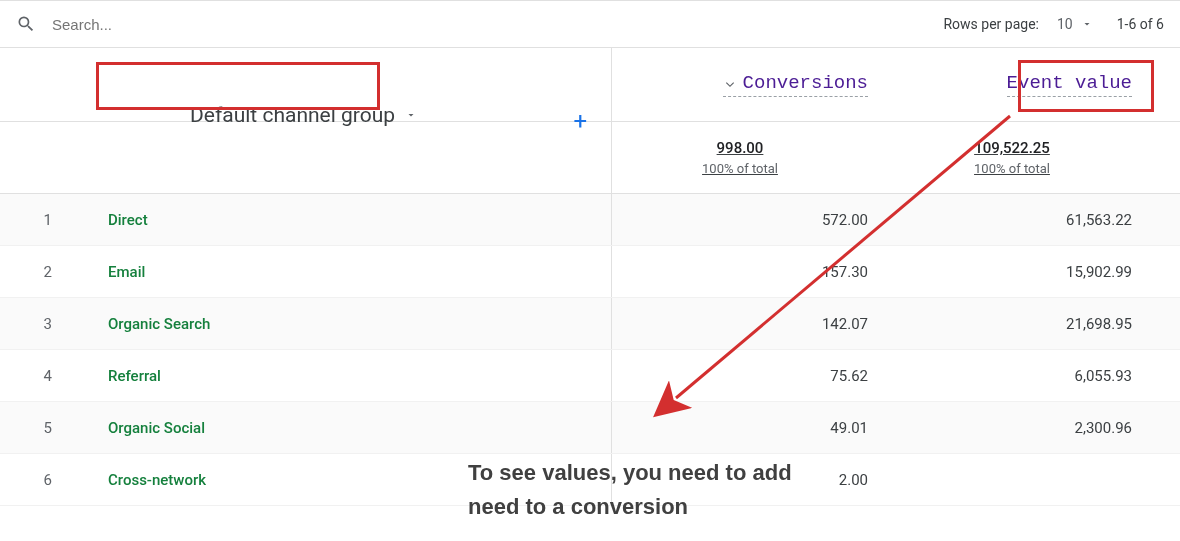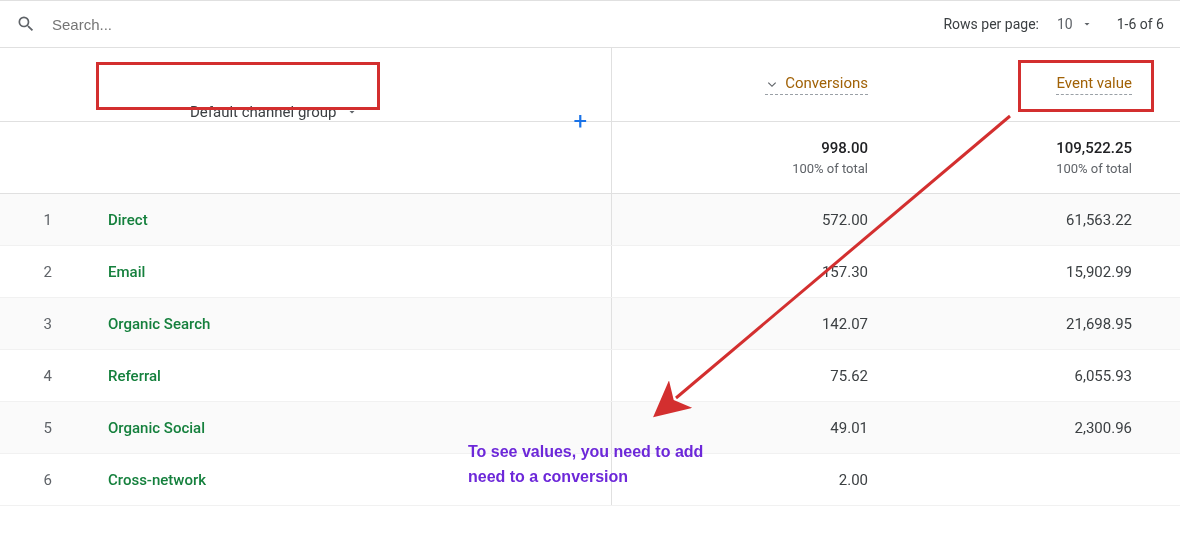--- a/index.html
+++ b/index.html
@@ -69,21 +69,21 @@
   .dim-selector {
     position: absolute;
     left: 96px;
     top: 10px;
     display: flex;
     align-items: center;
     gap: 10px;
     padding: 8px 14px;
     cursor: pointer;
     color: #3c4043;
-    font-size: 15px;
+    font-size: 21px;
   }
   .redbox {
     position: absolute;
     border: 3px solid #d32f2f;
     pointer-events: none;
   }
   .plus-btn {
     position: absolute;
     right: 24px;
     top: 24px;
@@ -99,34 +99,36 @@
     align-items: flex-end;
     justify-content: center;
     height: 100%;
   }
   .metric-label {
     display: flex;
     align-items: center;
     gap: 6px;
     border-bottom: 1px dashed #9aa0a6;
     padding-bottom: 2px;
-    font-size: 15px;
-    color: #a16207;
+    font-size: 19px;
+    color: #4c1d95;
+    font-family: Liberation Mono, monospace;
   }
   .totals-row {
     display: flex;
     height: 72px;
     border-bottom: 1px solid #e0e0e0;
   }
   .totals-cell {
     display: flex;
     flex-direction: column;
-    align-items: flex-end;
+    align-items: center;
     justify-content: center;
     gap: 4px;
+    text-decoration: underline;
   }
   .totals-value { font-weight: 500; font-size: 15px; color: #202124; }
   .totals-pct { font-size: 13px; color: #5f6368; }
   .data-row {
     display: flex;
     height: 52px;
     align-items: center;
     border-bottom: 1px solid #f1f1f1;
     font-size: 15px;
     color: #3c4043;
@@ -144,24 +146,24 @@
   .left-block {
     display: flex;
     width: 612px;
     border-right: 1px solid #e0e0e0;
     height: 100%;
     align-items: center;
   }
   .annotation {
     position: absolute;
     left: 468px;
-    top: 440px;
-    color: #6d28d9;
+    top: 456px;
+    color: #404040;
     font-weight: 700;
-    font-size: 16px;
+    font-size: 22px;
     line-height: 1.55;
     font-family: Arial, sans-serif;
     pointer-events: none;
     width: 560px;
   }
   .arrow-svg {
     position: absolute;
     pointer-events: none;
     left: 0; top: 0;
   }

